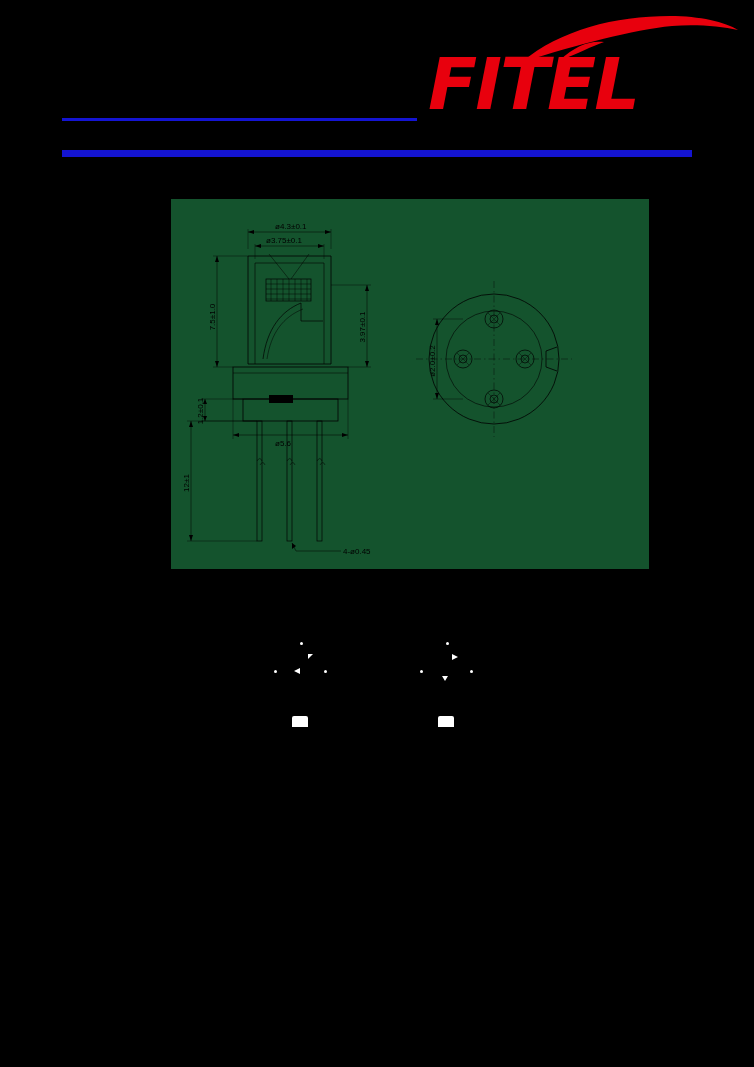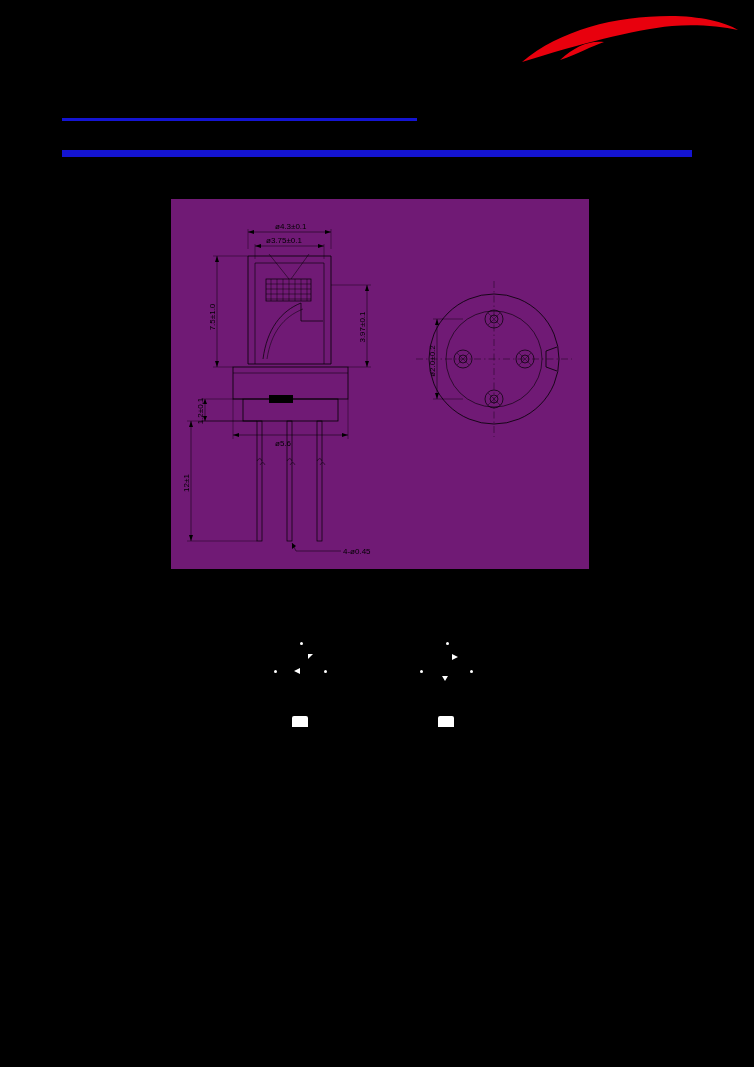--- a/index.html
+++ b/index.html
@@ -61,23 +61,23 @@
     width: 630px;
     height: 7px;
     background: #1414d2;
   }
 
   
   .drawing-panel {
     position: absolute;
     left: 171px;
     top: 199px;
-    width: 418px;
+    width: 478px;
     height: 370px;
-    background: #701a75;
+    background: #14532d;
   }
   .drawing-panel svg {
     display: block;
   }
   .dim-label {
     font-family: "Liberation Sans", sans-serif;
     font-size: 8px;
     fill: #000000;
   }
 
@@ -110,20 +110,21 @@
   }
 </style>
 </head>
 <body>
 
 <div class="logo-wrap">
   <svg class="logo-swoosh" viewBox="0 0 220 60">
     <path d="M2,52 C40,20 95,6 150,6 C180,6 205,12 218,20 C200,16 175,14 152,16 C112,20 60,34 2,52 Z" fill="#e8000d"></path>
     <path d="M40,50 C55,36 70,30 84,32 C72,36 58,44 40,50 Z" fill="#e8000d"></path>
   </svg>
+  <div class="logo-text">FITEL</div>
 </div>
 
 <div class="rule-thin"></div>
 <div class="rule-thick"></div>
 
 <div class="drawing-panel">
 <svg width="418" height="370" viewBox="0 0 418 370">
   <g stroke="#000000" fill="none" stroke-width="0.7">
 
     <path d="M77,57 L77,165 L160,165 L160,57 Z" stroke-width="0.8"></path>

